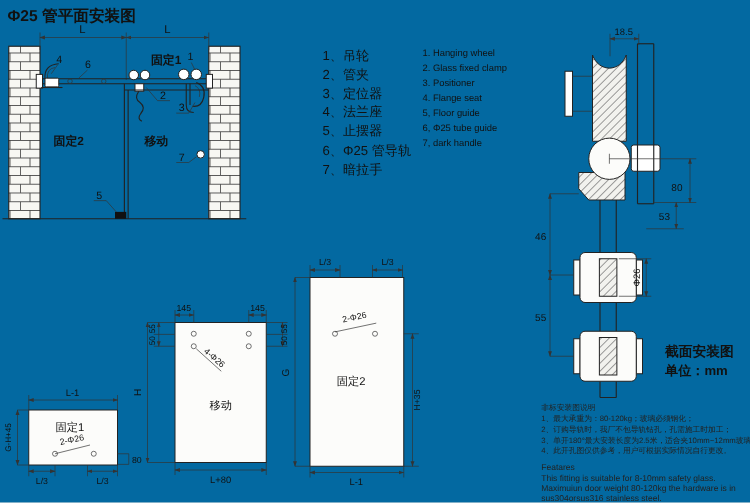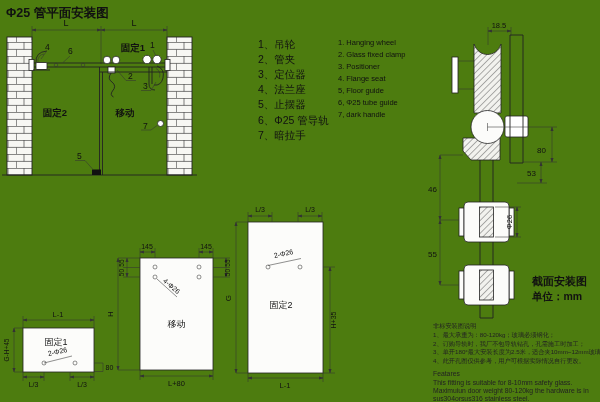--- a/index.html
+++ b/index.html
@@ -1,16 +1,16 @@
 <!DOCTYPE html>
 <html><head>
 <meta charset="utf-8">
 <style>
   html,body{margin:0;padding:0;background:#e8e8e8;}
-  #stage{position:relative;width:600px;height:402px;background:#4d7c0f;overflow:hidden;
+  #stage{position:relative;width:600px;height:402px;background:#0369a1;overflow:hidden;
          font-family:"Liberation Sans",sans-serif;}
   svg text{font-family:"Liberation Sans","DejaVu Sans",sans-serif;fill:#111;}
   .ln{stroke:#222;stroke-width:0.9;fill:none;}
   .ln2{stroke:#222;stroke-width:0.8;fill:#fff;}
   .thin{stroke:#333;stroke-width:0.55;fill:none;}
   .dim{stroke:#333;stroke-width:0.55;fill:none;}
   .hatchfill{fill:url(#hatch);stroke:#222;stroke-width:0.8;}
   .whitefill{fill:#fcfcfa;stroke:#222;stroke-width:0.8;}
   .t-title{font-size:12.5px;font-weight:bold;}
   .t-lbl{font-size:9.5px;font-weight:bold;}

